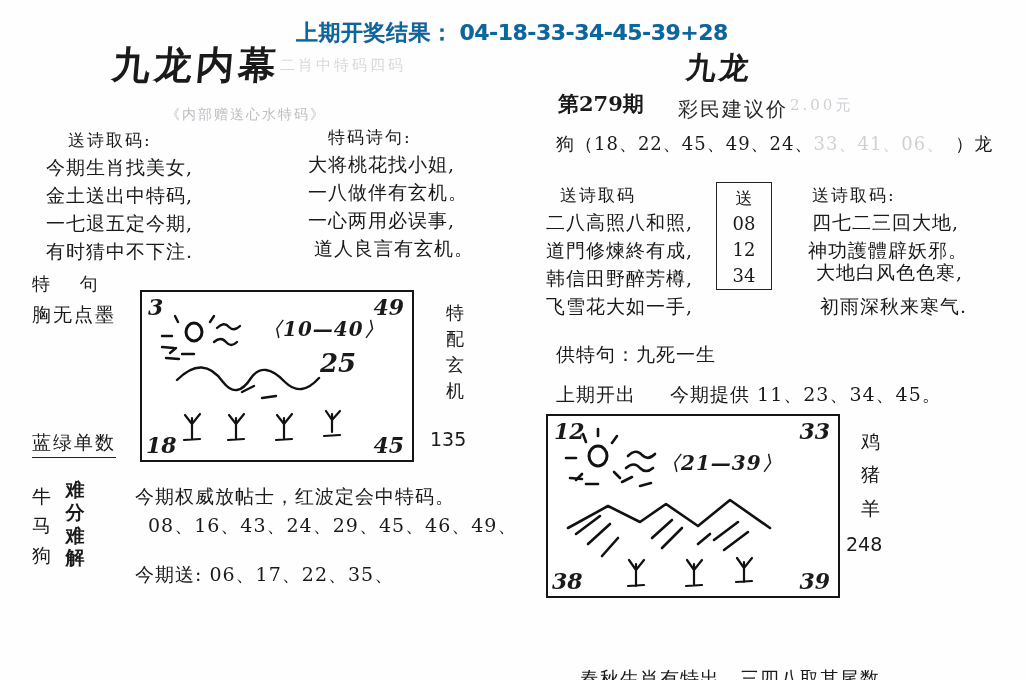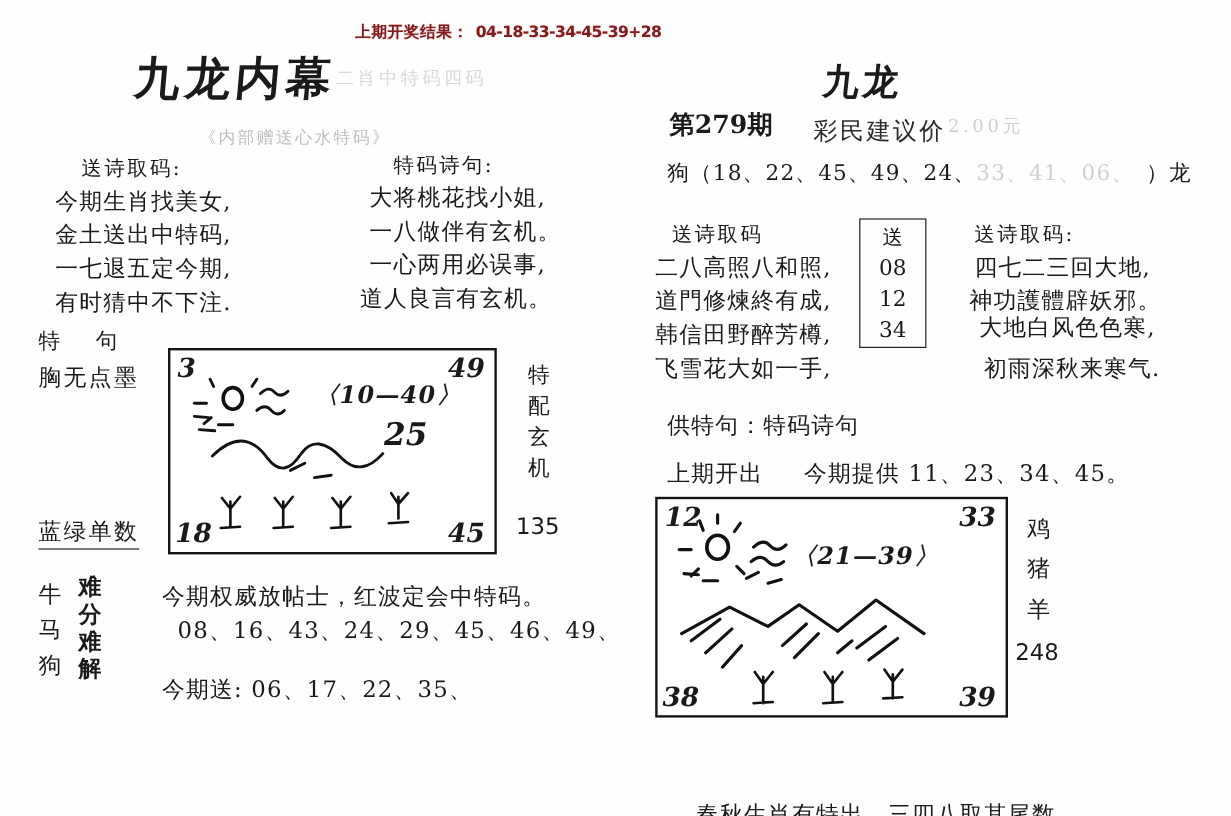--- a/index.html
+++ b/index.html
@@ -18,23 +18,23 @@
   .page {
     position: absolute;
     inset: 0;
     background: #fefefe;
   }
   
   .lottery-header {
     position: absolute;
     left: 296px;
     top: 18px;
-    font-size: 13px;
-    font-weight: bold;
-    color: #7f1d1d;
+    font-size: 22px;
+    font-weight: bold;
+    color: #0369a1;
     letter-spacing: 0.5px;
     white-space: nowrap;
     text-shadow: 0 0 1px rgba(232,37,58,0.45);
   }
   .lottery-header .nums {
     font-family: "DejaVu Sans", "Liberation Sans", sans-serif;
     letter-spacing: -0.5px;
     margin-left: 6px;
   }
 
@@ -130,21 +130,21 @@
   }
   #left-poem-a { left: 68px; top: 129px; }
   #left-poem-b { left: 328px; top: 126px; }
   .lp-a1 { left: 46px; top: 155px; }
   .lp-a2 { left: 46px; top: 183px; }
   .lp-a3 { left: 46px; top: 211px; }
   .lp-a4 { left: 46px; top: 239px; }
   .lp-b1 { left: 308px; top: 152px; }
   .lp-b2 { left: 308px; top: 180px; }
   .lp-b3 { left: 308px; top: 208px; }
-  .lp-b4 { left: 300px; top: 236px; }
+  .lp-b4 { left: 314px; top: 236px; }
 
   .te-ju {
     position: absolute;
     left: 32px;
     top: 272px;
     font-size: 18px;
     letter-spacing: 12px;
   }
   .te-ju-val {
     position: absolute;
@@ -210,21 +210,21 @@
     left: 0; top: 0;
     width: 100%;
     height: 100%;
     pointer-events: none;
   }
 
   .vert-label {
     position: absolute;
     font-size: 18px;
     line-height: 1.45;
-    text-align: left;
+    text-align: right;
     letter-spacing: 0;
   }
   #te-pei {
     left: 440px;
     top: 300px;
     width: 24px;
   }
   #te-pei-num {
     position: absolute;
     left: 430px;
@@ -450,21 +450,21 @@
     <div>12</div>
     <div>34</div>
   </div>
 
   <div class="r-head" id="r-poem-b-head">送诗取码:</div>
   <div class="poem-line rp-b1">四七二三回大地,</div>
   <div class="poem-line rp-b2">神功護體辟妖邪。</div>
   <div class="poem-line rp-b3">大地白风色色寒,</div>
   <div class="poem-line rp-b4">初雨深秋来寒气.</div>
 
-  <div class="gong-te">供特句：特码诗句</div>
+  <div class="gong-te">供特句：九死一生</div>
   <div class="last-open">
     <span>上期开出</span><span class="gap"></span><span>今期提供</span> <span>11、23、34、45。</span>
   </div>
 
   <div class="sketch-box" id="right-sketch">
     <svg class="sk-svg" viewBox="0 0 290 180">
       <g stroke="#111" stroke-width="2.6" fill="none" stroke-linecap="round">
         <ellipse cx="50" cy="40" rx="9" ry="10" stroke-width="3"></ellipse>
         <path d="M28 42 L18 42"></path>
         <path d="M38 26 L35 18"></path>

